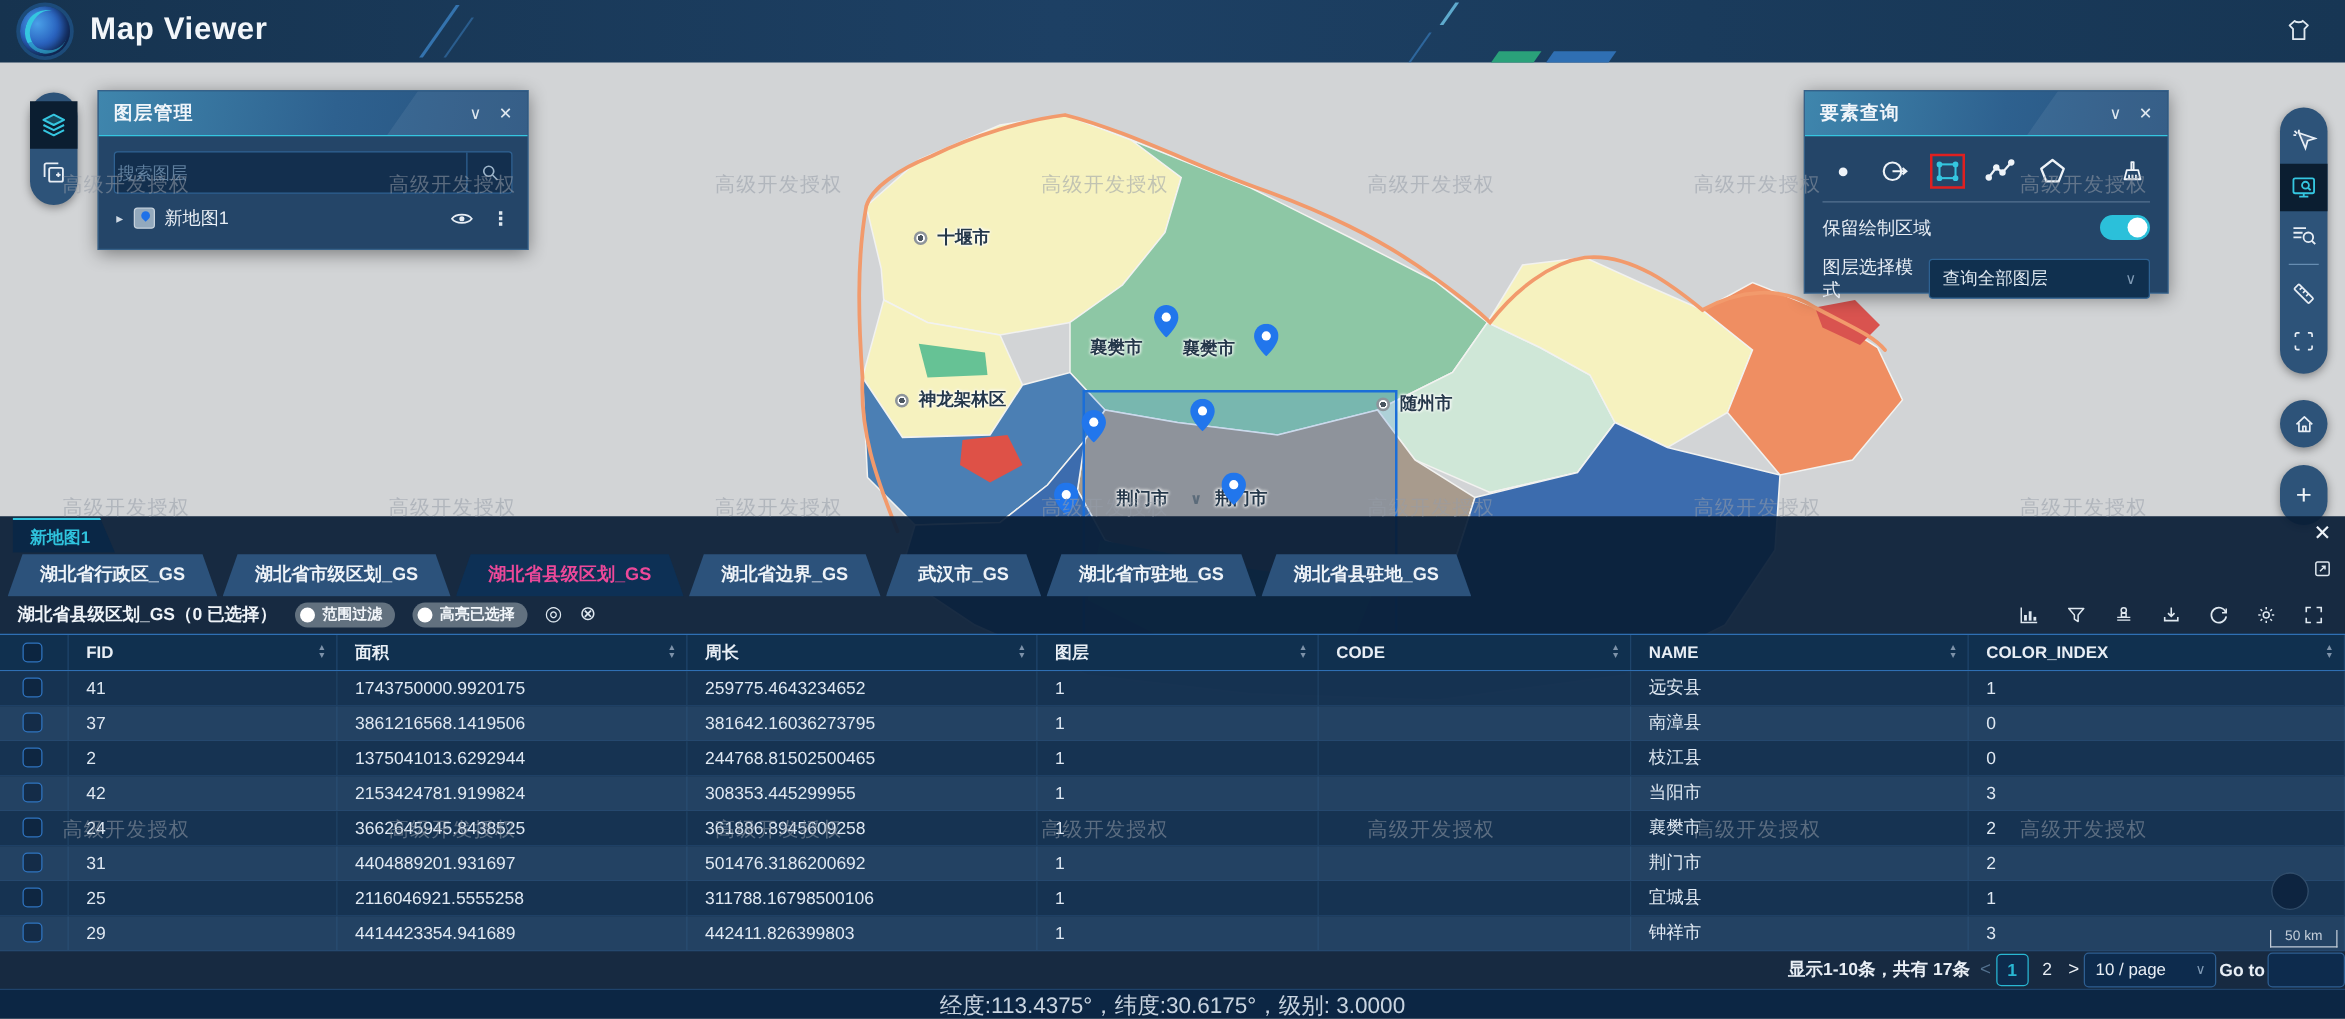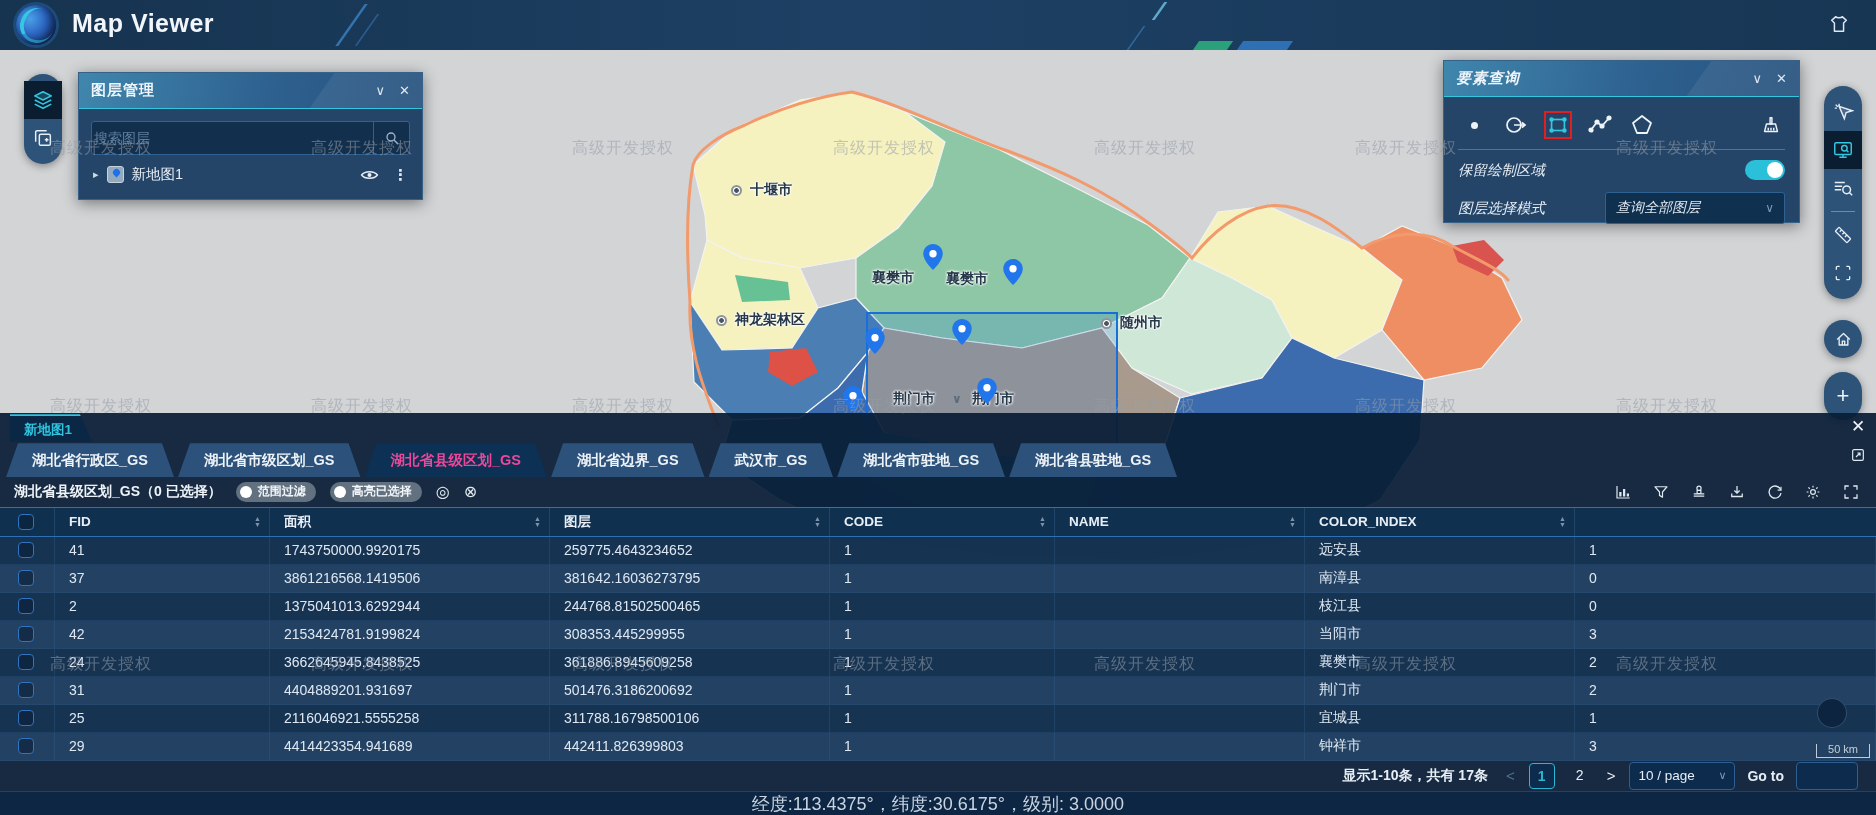--- a/index.html
+++ b/index.html
@@ -59,21 +59,21 @@
   .layer-row { display:flex; align-items:center; gap:8px; padding:10px 14px 0 14px; color:#e8eef5; }
   .tree-caret { color:#cfd9e4; font-size:11px; }
   .layer-thumb { width:17px; height:17px; border-radius:3px; background:#93a9bd; position:relative; border:1px solid #c6d2dd; }
   .layer-thumb:after { content:""; position:absolute; left:5px; top:2px; width:7px; height:7px; border-radius:50% 50% 50% 0;
     background:#1f71e8; transform:rotate(-45deg); }
   .layer-name { font-size:14.5px; }
   .layer-row-btns { margin-left:auto; display:flex; align-items:center; gap:14px; }
   .dots { color:#dfe8f0; font-size:15px; font-weight:bold; letter-spacing:0; }
 
   
-  #query-panel { left:1443px; top:60px; width:357px; height:163px;font-style:italic; }
+  #query-panel { left:1443px; top:72px; width:292px; height:163px; }
   .tool-row { display:flex; align-items:center; gap:14px; padding:14px 14px 10px 16px; }
   .tool { width:28px; height:28px; display:flex; align-items:center; justify-content:center; cursor:pointer; }
   .tool.red-sel { border:2px solid #e02020; }
   .tool-dot { width:7px; height:7px; border-radius:50%; background:#eef3f8; }
   .tool-spacer { flex:1; }
   .qp-divider { height:1px; background:rgba(200,220,240,.3); margin:0 14px; }
   .qp-row { display:flex; align-items:center; padding:10px 14px; color:#e8eef5; font-size:14.5px; }
   .toggle { margin-left:auto; width:40px; height:20px; border-radius:10px; background:#2bc0da; position:relative; cursor:pointer; }
   .toggle .knob { position:absolute; right:2px; top:2px; width:16px; height:16px; border-radius:50%; background:#fff; }
   .mode-select { margin-left:auto; width:180px; height:32px; background:#10304f; border:1px solid #2e6292;
@@ -126,21 +126,21 @@
   .sorter i { font-style:normal; }
   .checkbox { width:16px; height:16px; border:1.6px solid #2f74c0; border-radius:4px; background:rgba(10,30,55,.6); cursor:pointer; }
   #table-body { flex:0 0 auto; }
   .trow { height:28px; border-bottom:1px solid rgba(40,80,125,.45); cursor:pointer; }
   .trow.odd  { background:rgba(23,52,84,.88); }
   .trow.even { background:rgba(37,69,104,.88); }
   .tcell { color:#dfe8f2; font-size:14px; padding-left:14px; overflow:hidden; white-space:nowrap;
     border-right:1px solid rgba(60,110,160,.25); height:100%; display:flex; align-items:center; }
   .tcell.cbcell { padding-left:18px; }
 
-  .pag-row { height:31px; display:flex; align-items:center; justify-content:flex-end; gap:12px; padding-right:18px; color:#e8eef5; }
+  .pag-row { height:31px; display:flex; align-items:center; justify-content:flex-end; gap:2px; color:#e8eef5; }
   .pag-summary { font-size:14px; font-weight:bold; margin-right:4px; }
   .pag-arrow { font-size:15px; cursor:pointer; color:#eef3f8; padding:0 2px; }
   .pag-arrow.disabled { color:#53718f; }
   .page-num { min-width:26px; height:26px; line-height:24px; text-align:center; font-size:14px; cursor:pointer; }
   .page-num.active { border:1.5px solid #29b7d3; border-radius:4px; color:#29b7d3; background:#0d2b4d; font-weight:bold; }
   .page-size { width:106px; height:28px; background:#0d2b4d; border:1px solid #2e5f92; border-radius:4px;
     display:flex; align-items:center; padding:0 8px; font-size:13.5px; cursor:pointer; }
   .page-size .mode-chev { font-size:11px; }
   .goto-label { font-size:14px; font-weight:bold; }
   .goto-input { width:62px; height:28px; background:#0d2b4d; border:1px solid #2e5f92; border-radius:4px;
@@ -492,20 +492,27 @@
           </span>
         </div>
         <div class="hcell">
           <span>面积</span>
           <span class="sorter">
             <i>▲</i>
             <i>▼</i>
           </span>
         </div>
         <div class="hcell">
+          <span>周长</span>
+          <span class="sorter">
+            <i>▲</i>
+            <i>▼</i>
+          </span>
+        </div>
+        <div class="hcell">
           <span>图层</span>
           <span class="sorter">
             <i>▲</i>
             <i>▼</i>
           </span>
         </div>
         <div class="hcell">
           <span>CODE</span>
           <span class="sorter">
             <i>▲</i>

